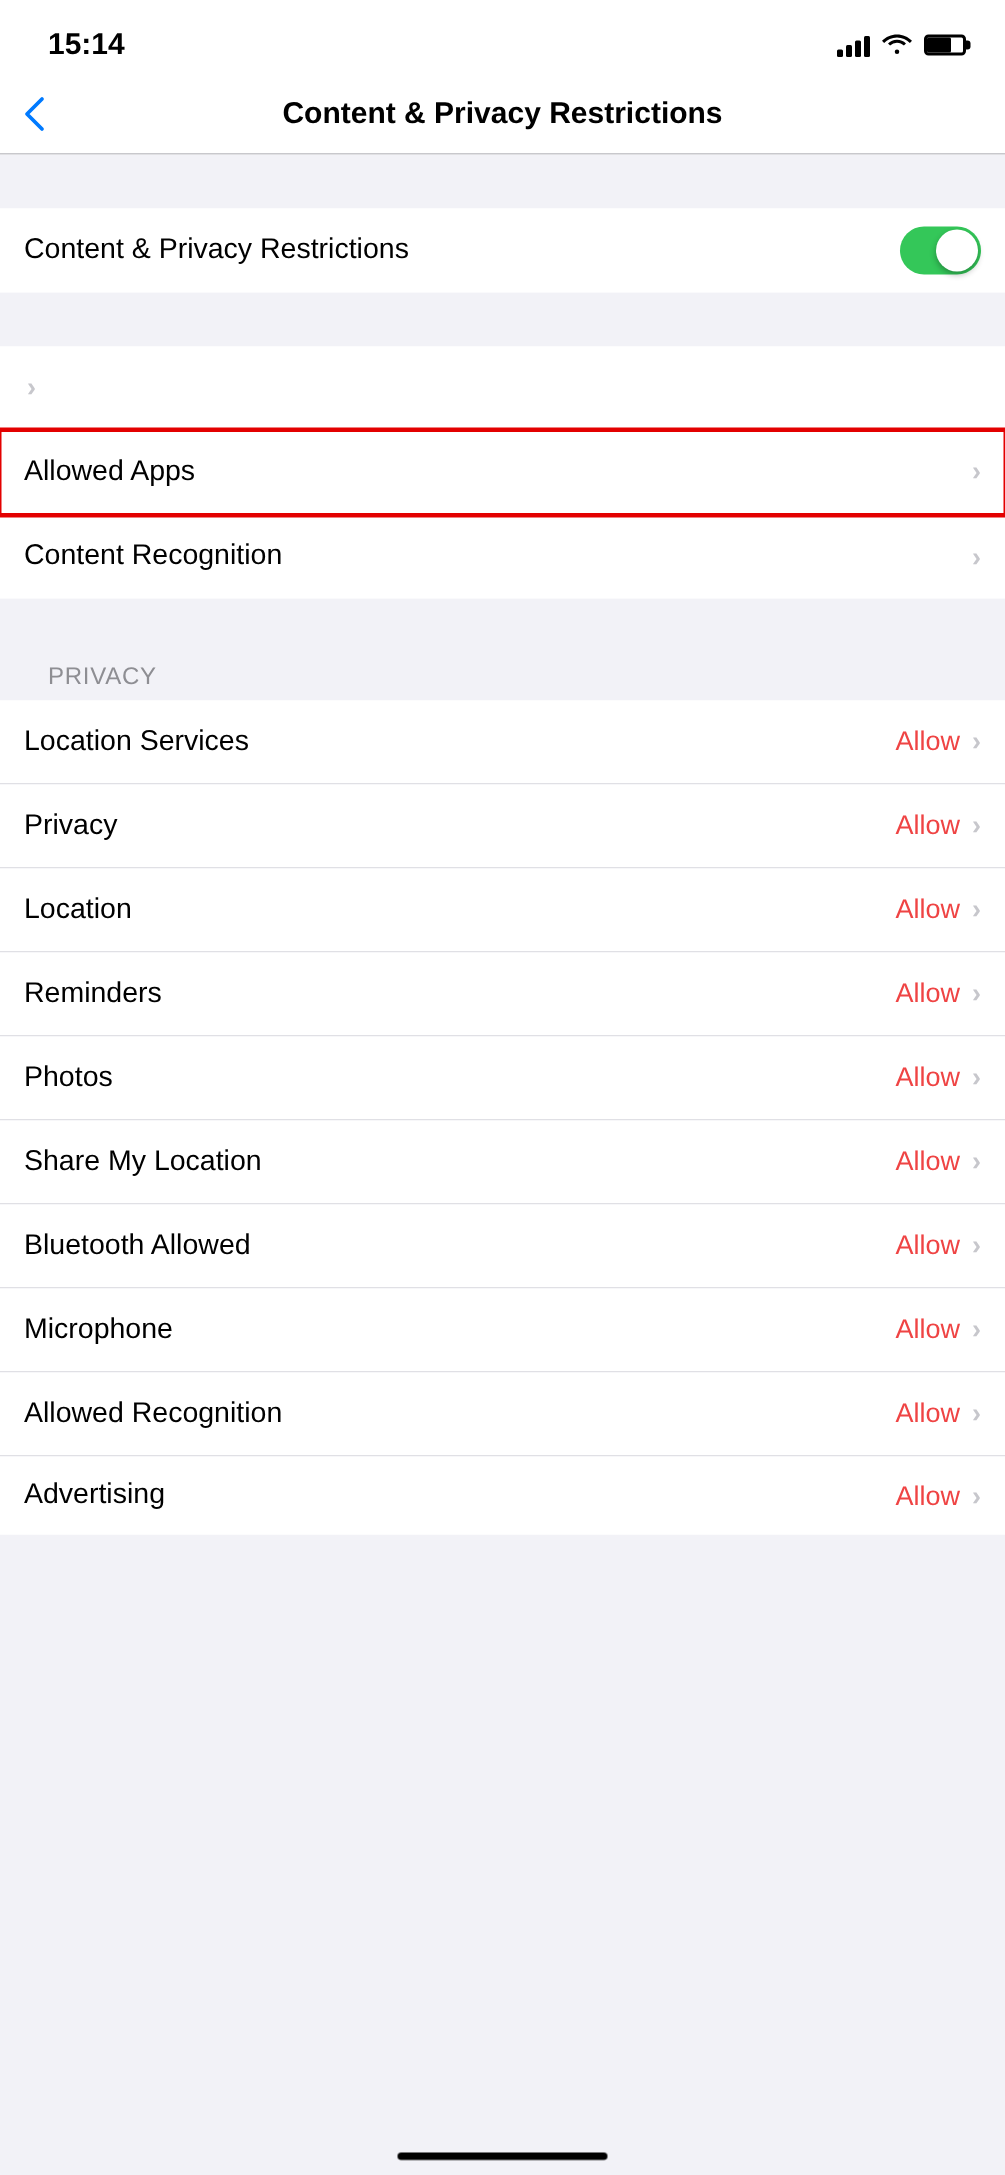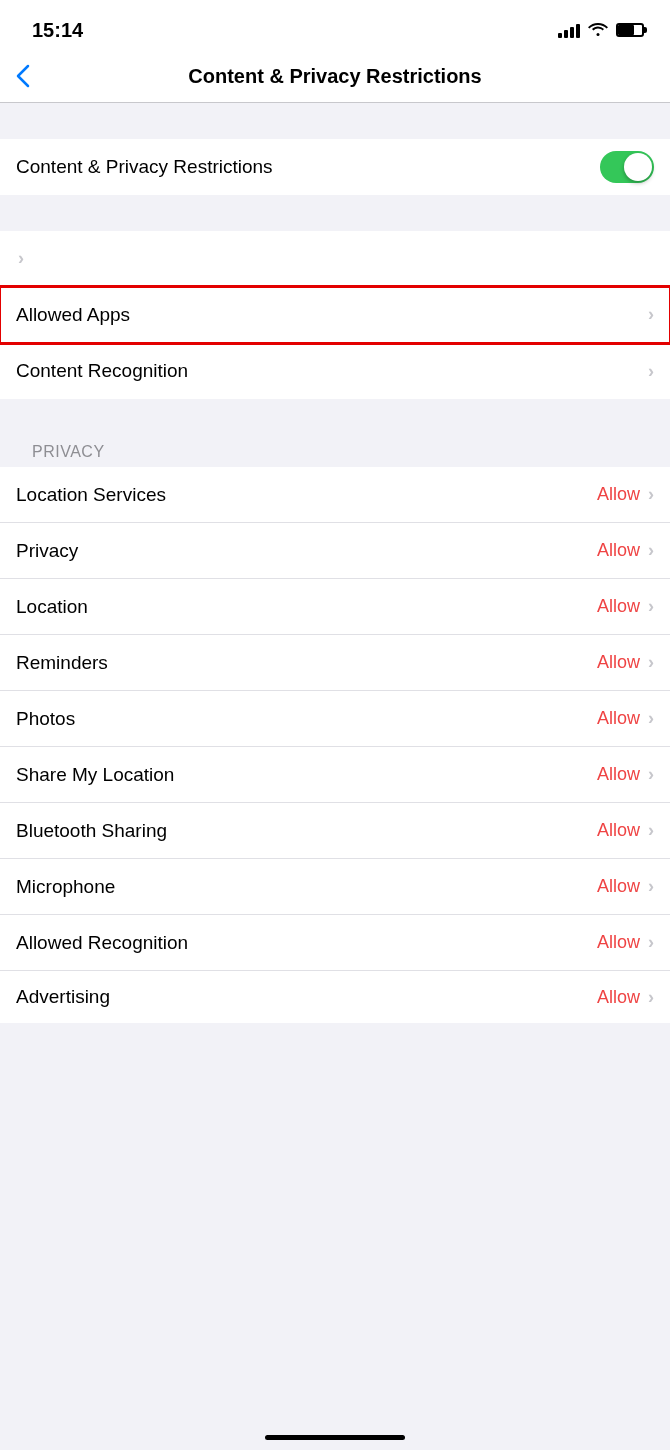--- a/index.html
+++ b/index.html
@@ -335,21 +335,21 @@
 
   <div class="settings-row">
     <span class="row-label">Share My Location</span>
     <div class="row-right">
       <span class="allow-text">Allow</span>
       <span class="chevron">›</span>
     </div>
   </div>
 
   <div class="settings-row">
-    <span class="row-label">Bluetooth Sharing</span>
+    <span class="row-label">Bluetooth Allowed</span>
     <div class="row-right">
       <span class="allow-text">Allow</span>
       <span class="chevron">›</span>
     </div>
   </div>
 
   <div class="settings-row">
     <span class="row-label">Microphone</span>
     <div class="row-right">
       <span class="allow-text">Allow</span>

